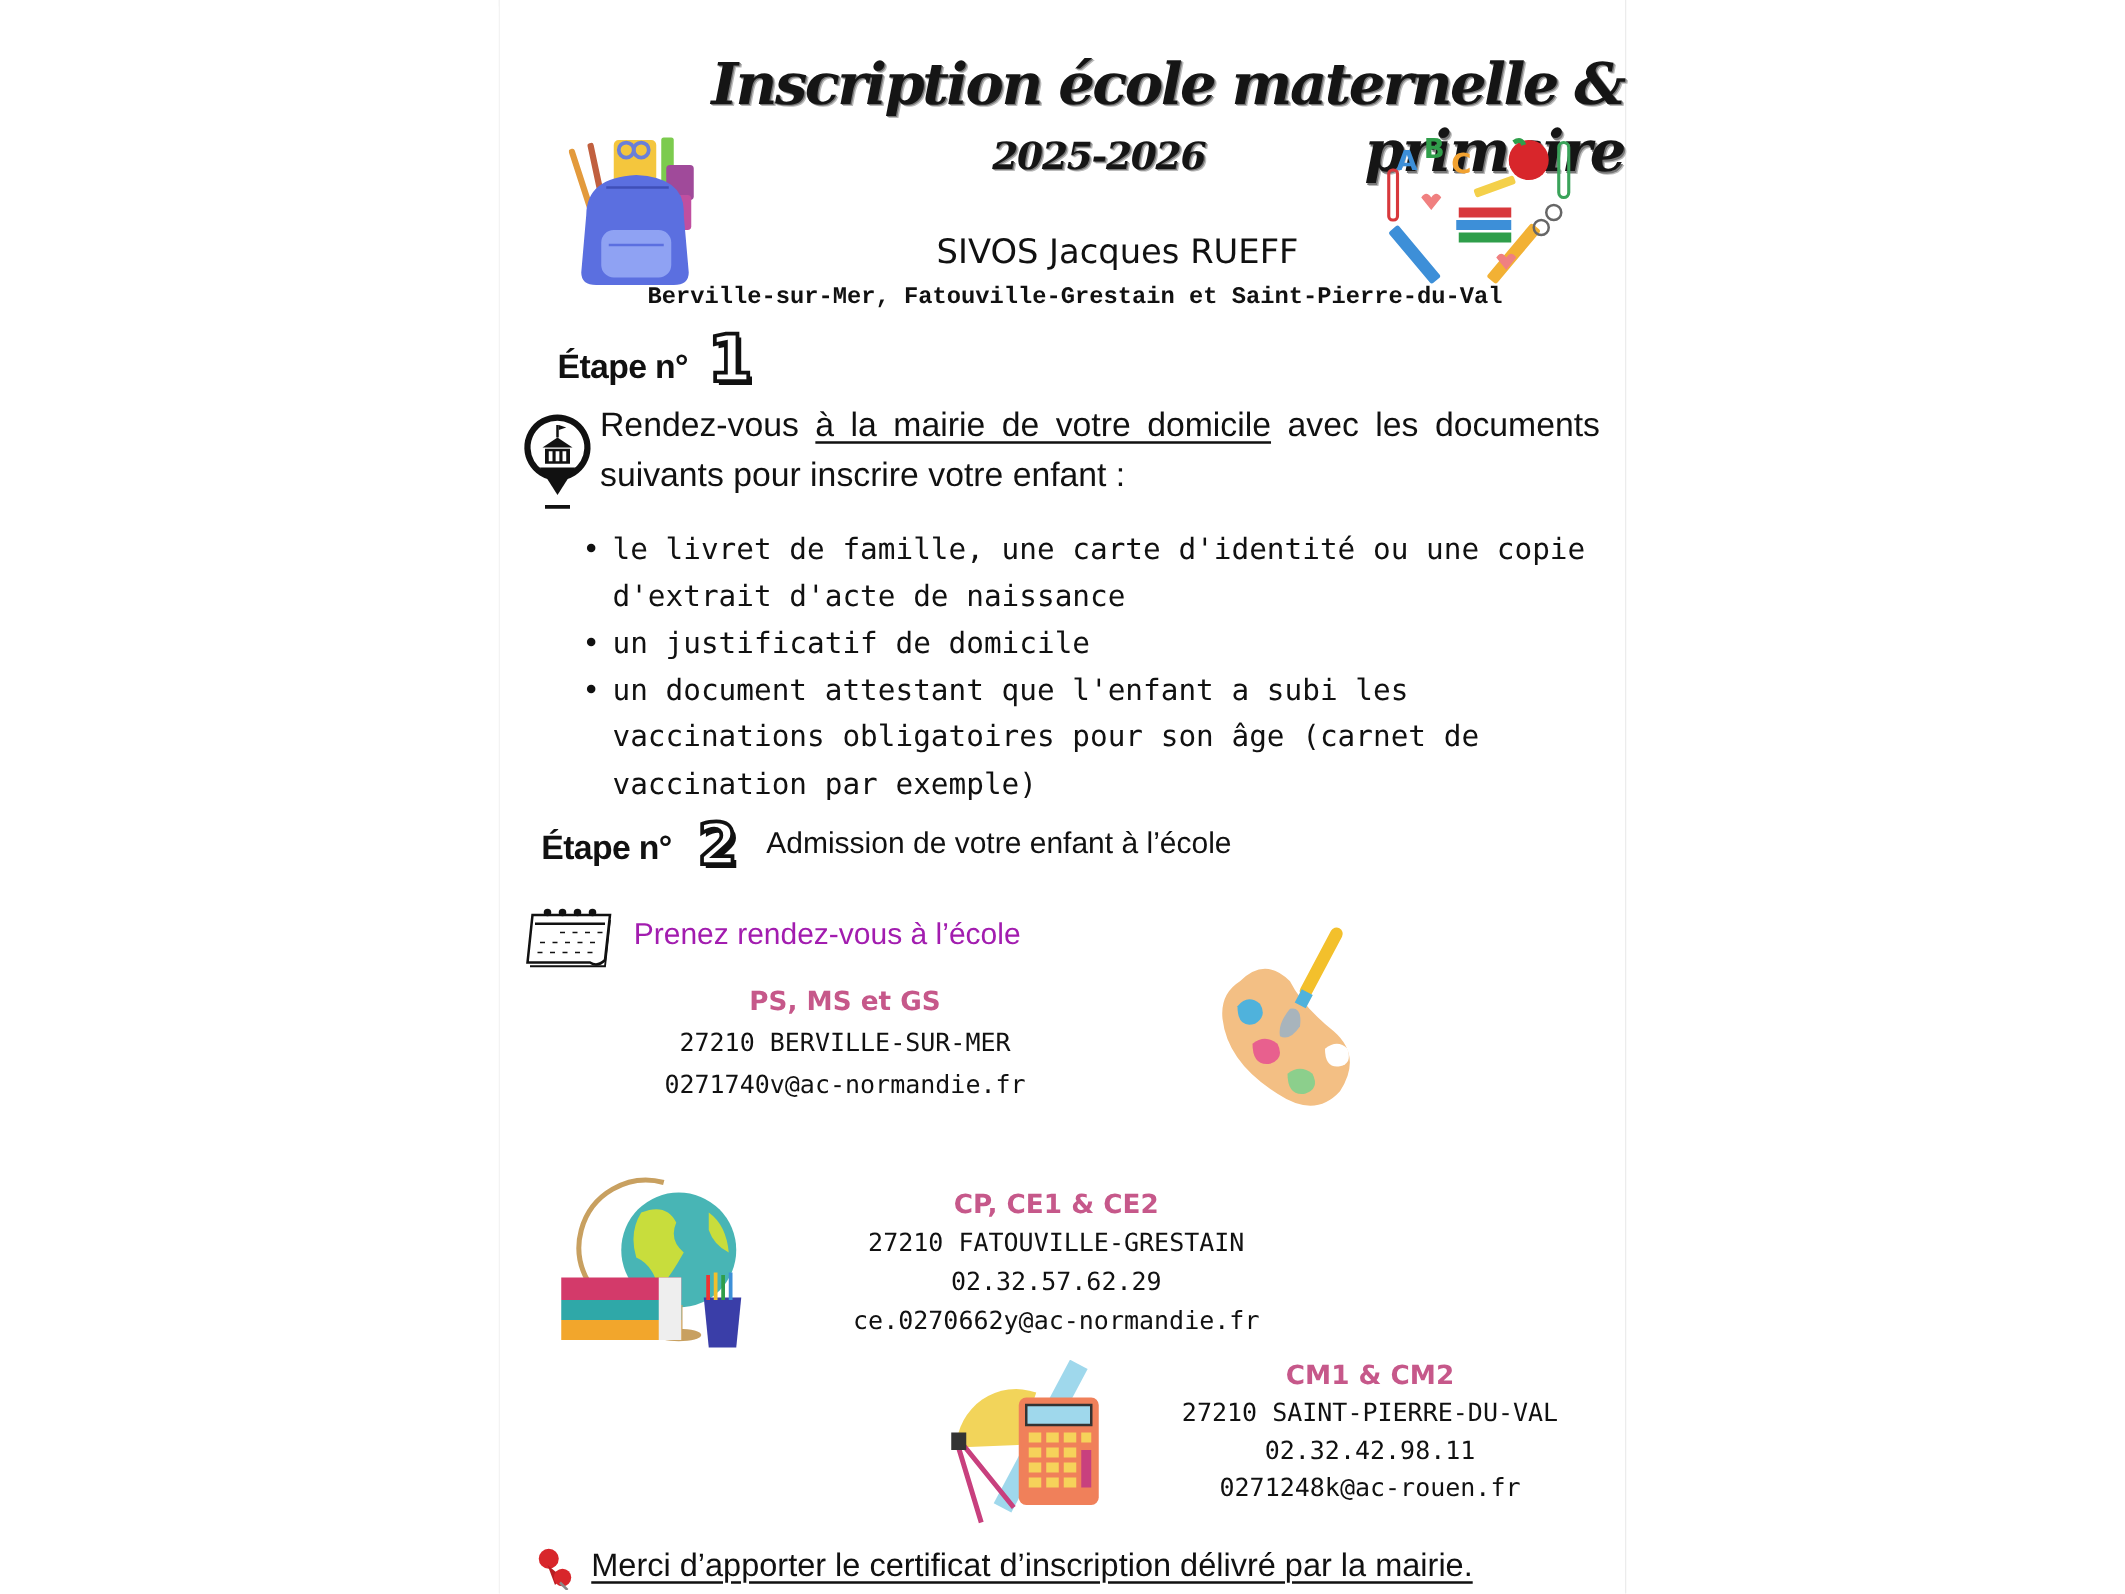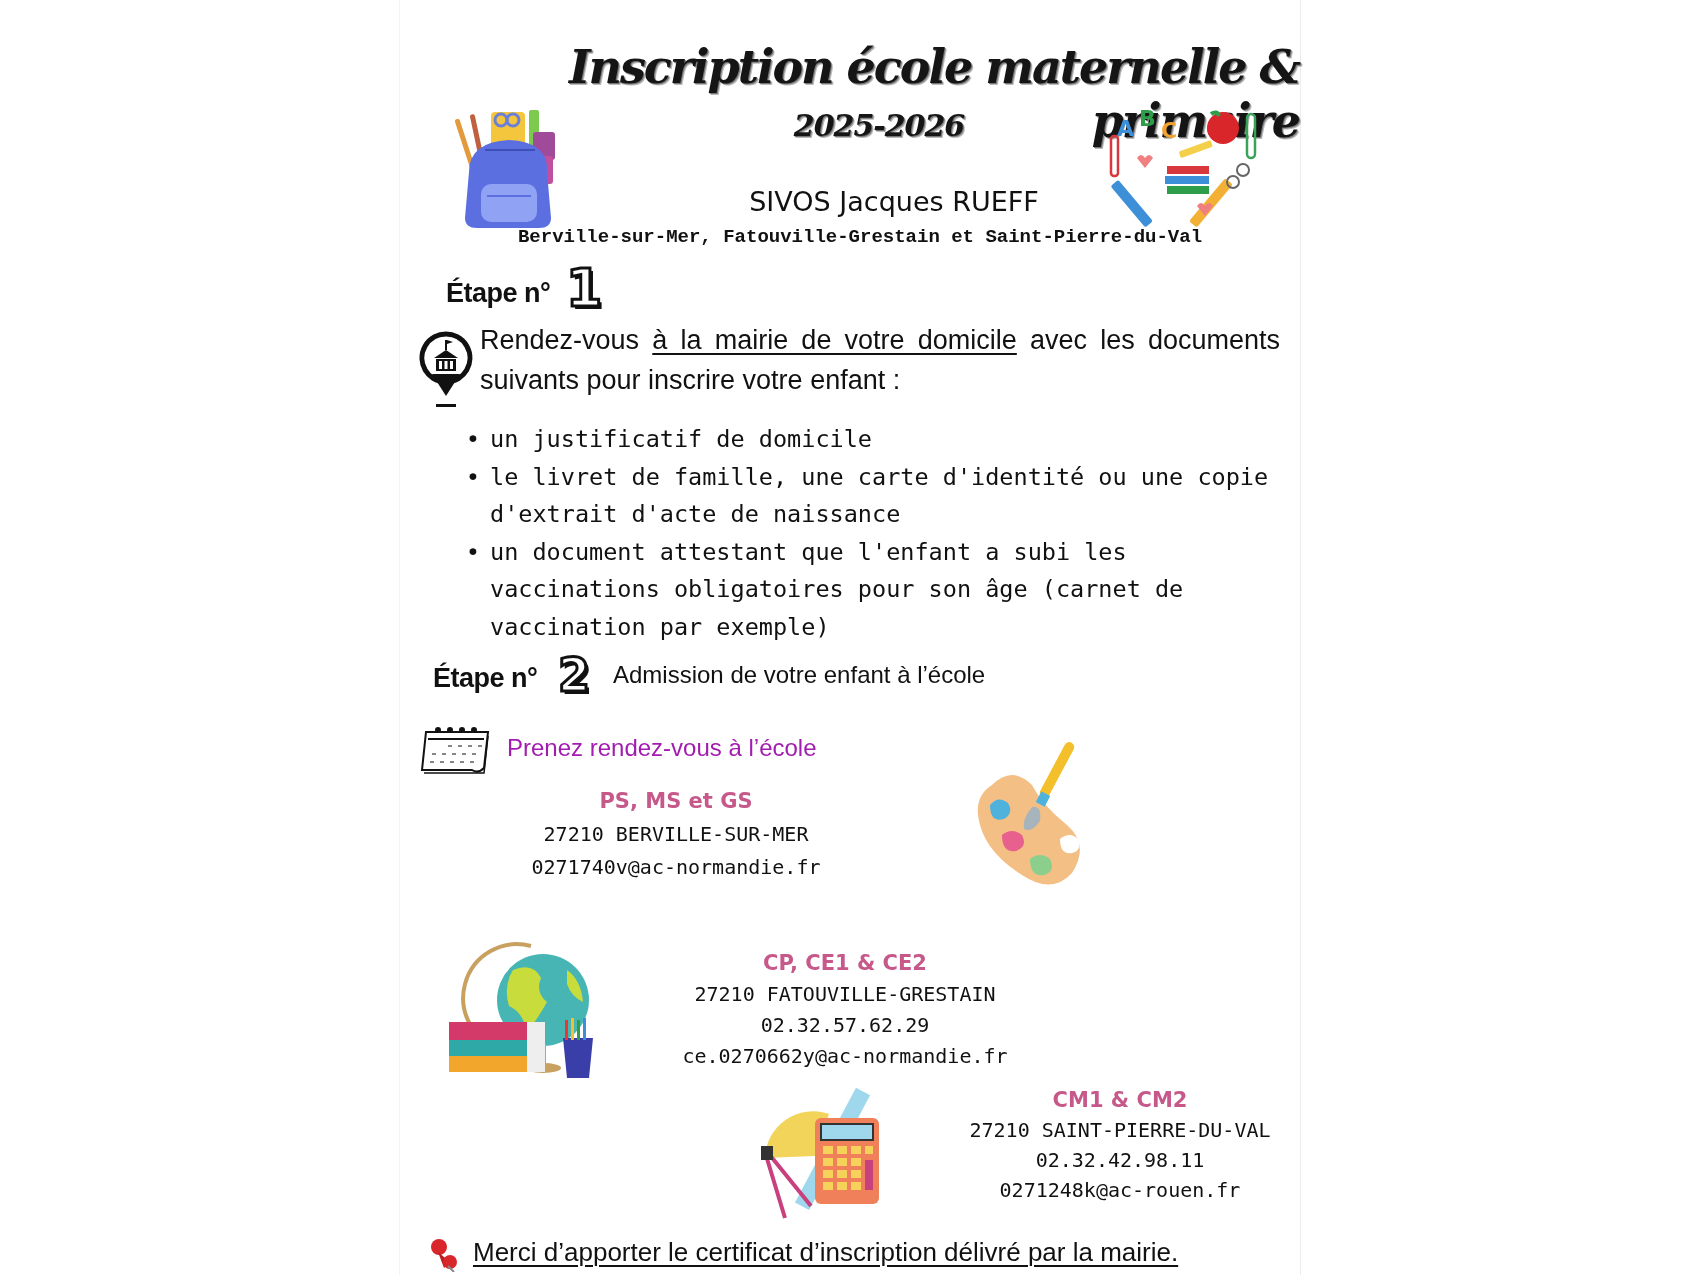--- a/index.html
+++ b/index.html
@@ -106,22 +106,22 @@
   </svg>
 </div>
 
 <p class="abs para" style="top:320px;margin:0;">
   <span>Rendez-vous</span>
   <u>à la mairie de votre domicile</u>
   <span>avec les documents suivants pour inscrire votre enfant :</span>
 </p>
 
 <ul class="abs bullets" style="top:421px;">
+  <li>le livret de famille, une carte d'identité ou une copie d'extrait d'acte de naissance</li>
   <li>un justificatif de domicile</li>
-  <li>le livret de famille, une carte d'identité ou une copie d'extrait d'acte de naissance</li>
   <li>un document attestant que l'enfant a subi les vaccinations obligatoires pour son âge (carnet de vaccination par exemple)</li>
 </ul>
 
 <div class="abs" style="left:433px;top:663px;">
   <span class="step-label">Étape n°</span>
 </div>
 <div class="abs big-num" style="left:558px;top:648px;font-size:46px;">2</div>
 <div class="abs step2-text" style="left:613px;top:661px;">Admission de votre enfant à l’école</div>
 
 <div class="abs" style="left:418px;top:724px;width:74px;height:54px;">
@@ -210,21 +210,21 @@
       <rect x="68" y="94" width="10" height="8"></rect>
         <rect x="82" y="94" width="10" height="8"></rect>
         <rect x="96" y="94" width="10" height="8"></rect>
     </g>
     <rect x="110" y="72" width="8" height="30" fill="#c8407e"></rect>
     <path d="M10 64 L30 130 M14 66 L56 118" stroke="#c8407e" stroke-width="4"></path>
     <rect x="6" y="58" width="12" height="14" fill="#333"></rect>
   </svg>
 </div>
 
-<div class="abs school" style="left:960px;width:320px;top:1085px;line-height:30px;">
+<div class="abs school" style="left:936px;width:320px;top:1085px;line-height:30px;">
   <div class="lvl">CM1 &amp; CM2</div>
   <div>27210 SAINT-PIERRE-DU-VAL</div>
   <div>02.32.42.98.11</div>
   <div>0271248k@ac-rouen.fr</div>
 </div>
 
 <div class="abs" style="left:428px;top:1238px;width:32px;height:34px;">
   <svg width="32" height="34" viewBox="0 0 32 34">
     <circle cx="11" cy="9" r="8" fill="#d8262b"></circle>
     <path d="M10 14 L22 24 L16 30 Z" fill="#b81d22"></path>

